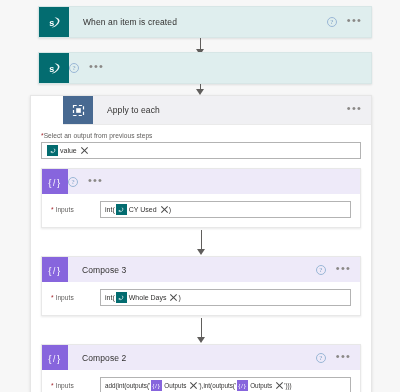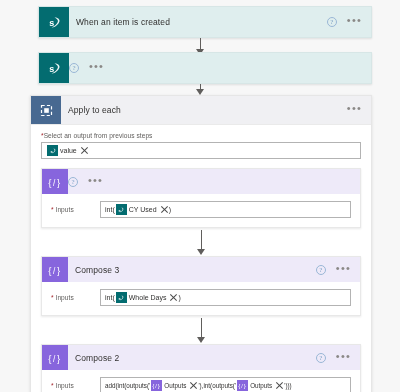--- a/index.html
+++ b/index.html
@@ -66,21 +66,21 @@
     align-items: center;
     justify-content: center;
   }
   .icon-sp {
     background: #036c70;
   }
   .card-title {
     flex: 1;
     display: flex;
     align-items: center;
-    padding-left: 7px;
+    padding-left: 14px;
     font-size: 8.5px;
     color: #323130;
     letter-spacing: 0.1px;
   }
   .card-actions {
     display: flex;
     align-items: center;
     padding-right: 9px;
     gap: 10px;
   }
@@ -115,20 +115,21 @@
     border: 1px solid #e6e6e6;
     box-shadow: 0 1px 3px rgba(0,0,0,0.11);
     box-sizing: border-box;
   }
   .scope-header {
     display: flex;
     align-items: stretch;
     height: 28px;
     background: #f0f0f3;
     border-bottom: 1px solid #eaeaea;
+    margin-left: 32px;
   }
   .icon-foreach {
     background: #486991;
   }
   .scope-body {
     padding: 7px 10px 10px 10px;
   }
 
   
   .field-label {

